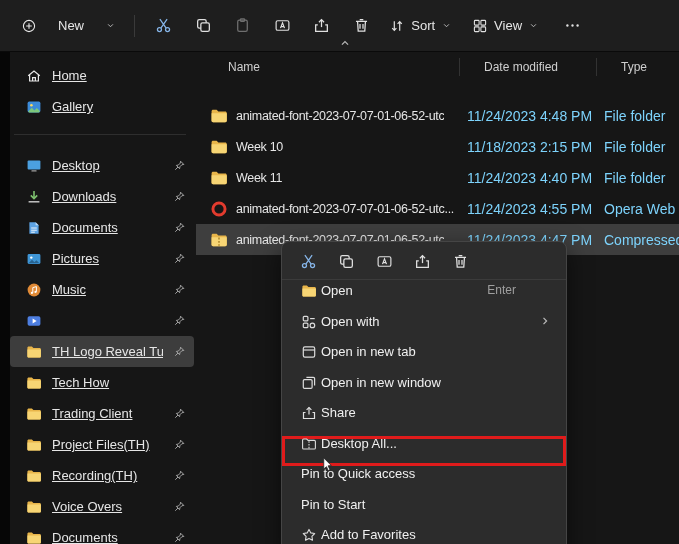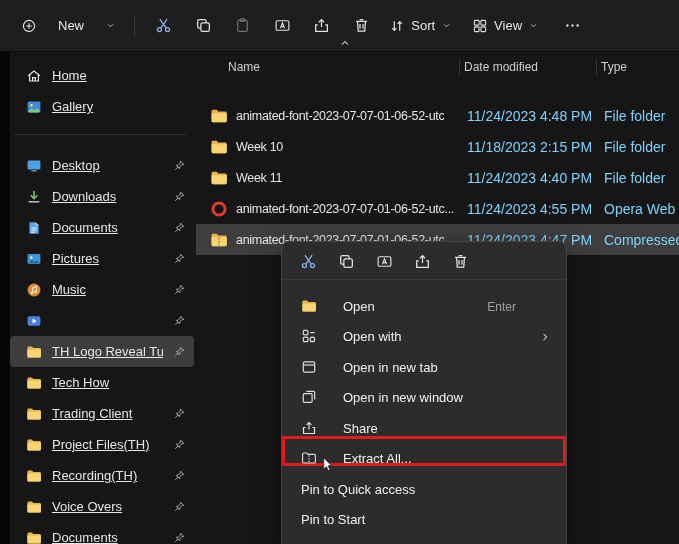--- a/index.html
+++ b/index.html
@@ -31,21 +31,21 @@
              border-radius:4px;gap:10px;font-size:13px;cursor:default;text-decoration:underline;}
   .side-item.selected{background:#3d3d3d;}
   .side-label{flex:1;white-space:nowrap;overflow:hidden;}
   .pin{width:13px;height:13px;margin-left:auto;}
   .side-sep{height:1px;background:#2e2e2e;margin:12px 10px 15px 4px;}
 
   
   .main{position:absolute;top:52px;left:196px;right:0;bottom:0;}
   .list-header{position:absolute;top:0;left:0;right:0;height:30px;display:grid;
                grid-template-columns:263px 137px 1fr;align-items:center;color:#cfcfcf;font-size:12px;}
-  .hcell{padding-left:4px;height:18px;line-height:18px;white-space:nowrap;overflow:hidden;cursor:default;}
+  .hcell{padding-left:24px;height:18px;line-height:18px;white-space:nowrap;overflow:hidden;cursor:default;}
   .hcell.hname{padding-left:32px;}
   .hcell.hdate,.hcell.htype{border-left:1px solid #323232;}
   .rows{position:absolute;top:48px;left:0;right:0;}
   .file-row{display:grid;grid-template-columns:263px 137px 1fr;align-items:center;height:31px;
             font-size:12.5px;cursor:default;}
   .file-row.selected{background:#3e3e3e;}
   .cell-name{display:flex;align-items:center;gap:8px;padding-left:14px;overflow:hidden;white-space:nowrap;}
   .cell-name .ic{width:18px;height:18px;}
   .name-text{overflow:hidden;white-space:nowrap;letter-spacing:-0.3px;}
   .cell-date,.cell-type{padding-left:8px;color:#7dd3fc;font-size:14px;white-space:nowrap;overflow:hidden;}
@@ -54,21 +54,21 @@
 
   
   .context-menu{position:absolute;left:281px;top:241px;width:286px;background:#2c2c2c;
                 border:1px solid #454545;border-radius:8px;box-shadow:0 8px 24px rgba(0,0,0,.55);
                 z-index:10;padding-top:4px;box-sizing:border-box;}
   .menu-iconbar{display:flex;align-items:center;gap:10px;padding:2px 10px 5px 12px;border-bottom:1px solid #3b3b3b;}
   .mi-btn{width:28px;height:26px;display:flex;align-items:center;justify-content:center;
           background:none;border:0;border-radius:4px;padding:0;cursor:default;}
   .mi-btn .ic{width:17px;height:17px;}
   .menu-items{padding-top:3px;}
-  .menu-item{display:flex;align-items:flex-end;height:30.5px;padding:0 14px 0 19px;gap:26px;
+  .menu-item{display:flex;align-items:flex-start;height:30.5px;padding:0 14px 0 19px;gap:4px;
              font-size:13px;color:#f0f0f0;cursor:default;box-sizing:border-box;}
   .mi-label{white-space:nowrap;}
   .mi-shortcut{margin-left:auto;margin-right:36px;color:#9f9f9f;font-size:12px;}
   .chev-r{margin-left:auto;width:14px;height:14px;}
 
   .cursor{position:absolute;left:320px;top:457px;width:15px;height:15px;z-index:20;}
 </style>
 </head>
 <body>
 
@@ -586,21 +586,21 @@
           <span class="mi-label">Share</span>
 
         </div>
         <div class="menu-item highlighted" style="box-shadow: rgb(224, 27, 27) 0px 0px 0px 3px inset;">
           <span class="ic">
             <svg viewBox="0 0 16 16" fill="none" stroke="#dcdcdc" stroke-width="1.1">
               <path d="M1.6 4.1c0-.6.5-1.1 1.1-1.1h3l1.4 1.4h6.2c.6 0 1.1.5 1.1 1.1v6.4c0 .6-.5 1.1-1.1 1.1H2.7c-.6 0-1.1-.5-1.1-1.1z"></path>
               <path d="M8 5.2v7.6" stroke-dasharray="1.6 1.2"></path>
             </svg>
           </span>
-          <span class="mi-label">Extract All...</span>
+          <span class="mi-label">Desktop All...</span>
 
         </div>
         <div class="menu-item">
 
           <span class="mi-label">Pin to Quick access</span>
 
         </div>
         <div class="menu-item">
 
           <span class="mi-label">Pin to Start</span>

